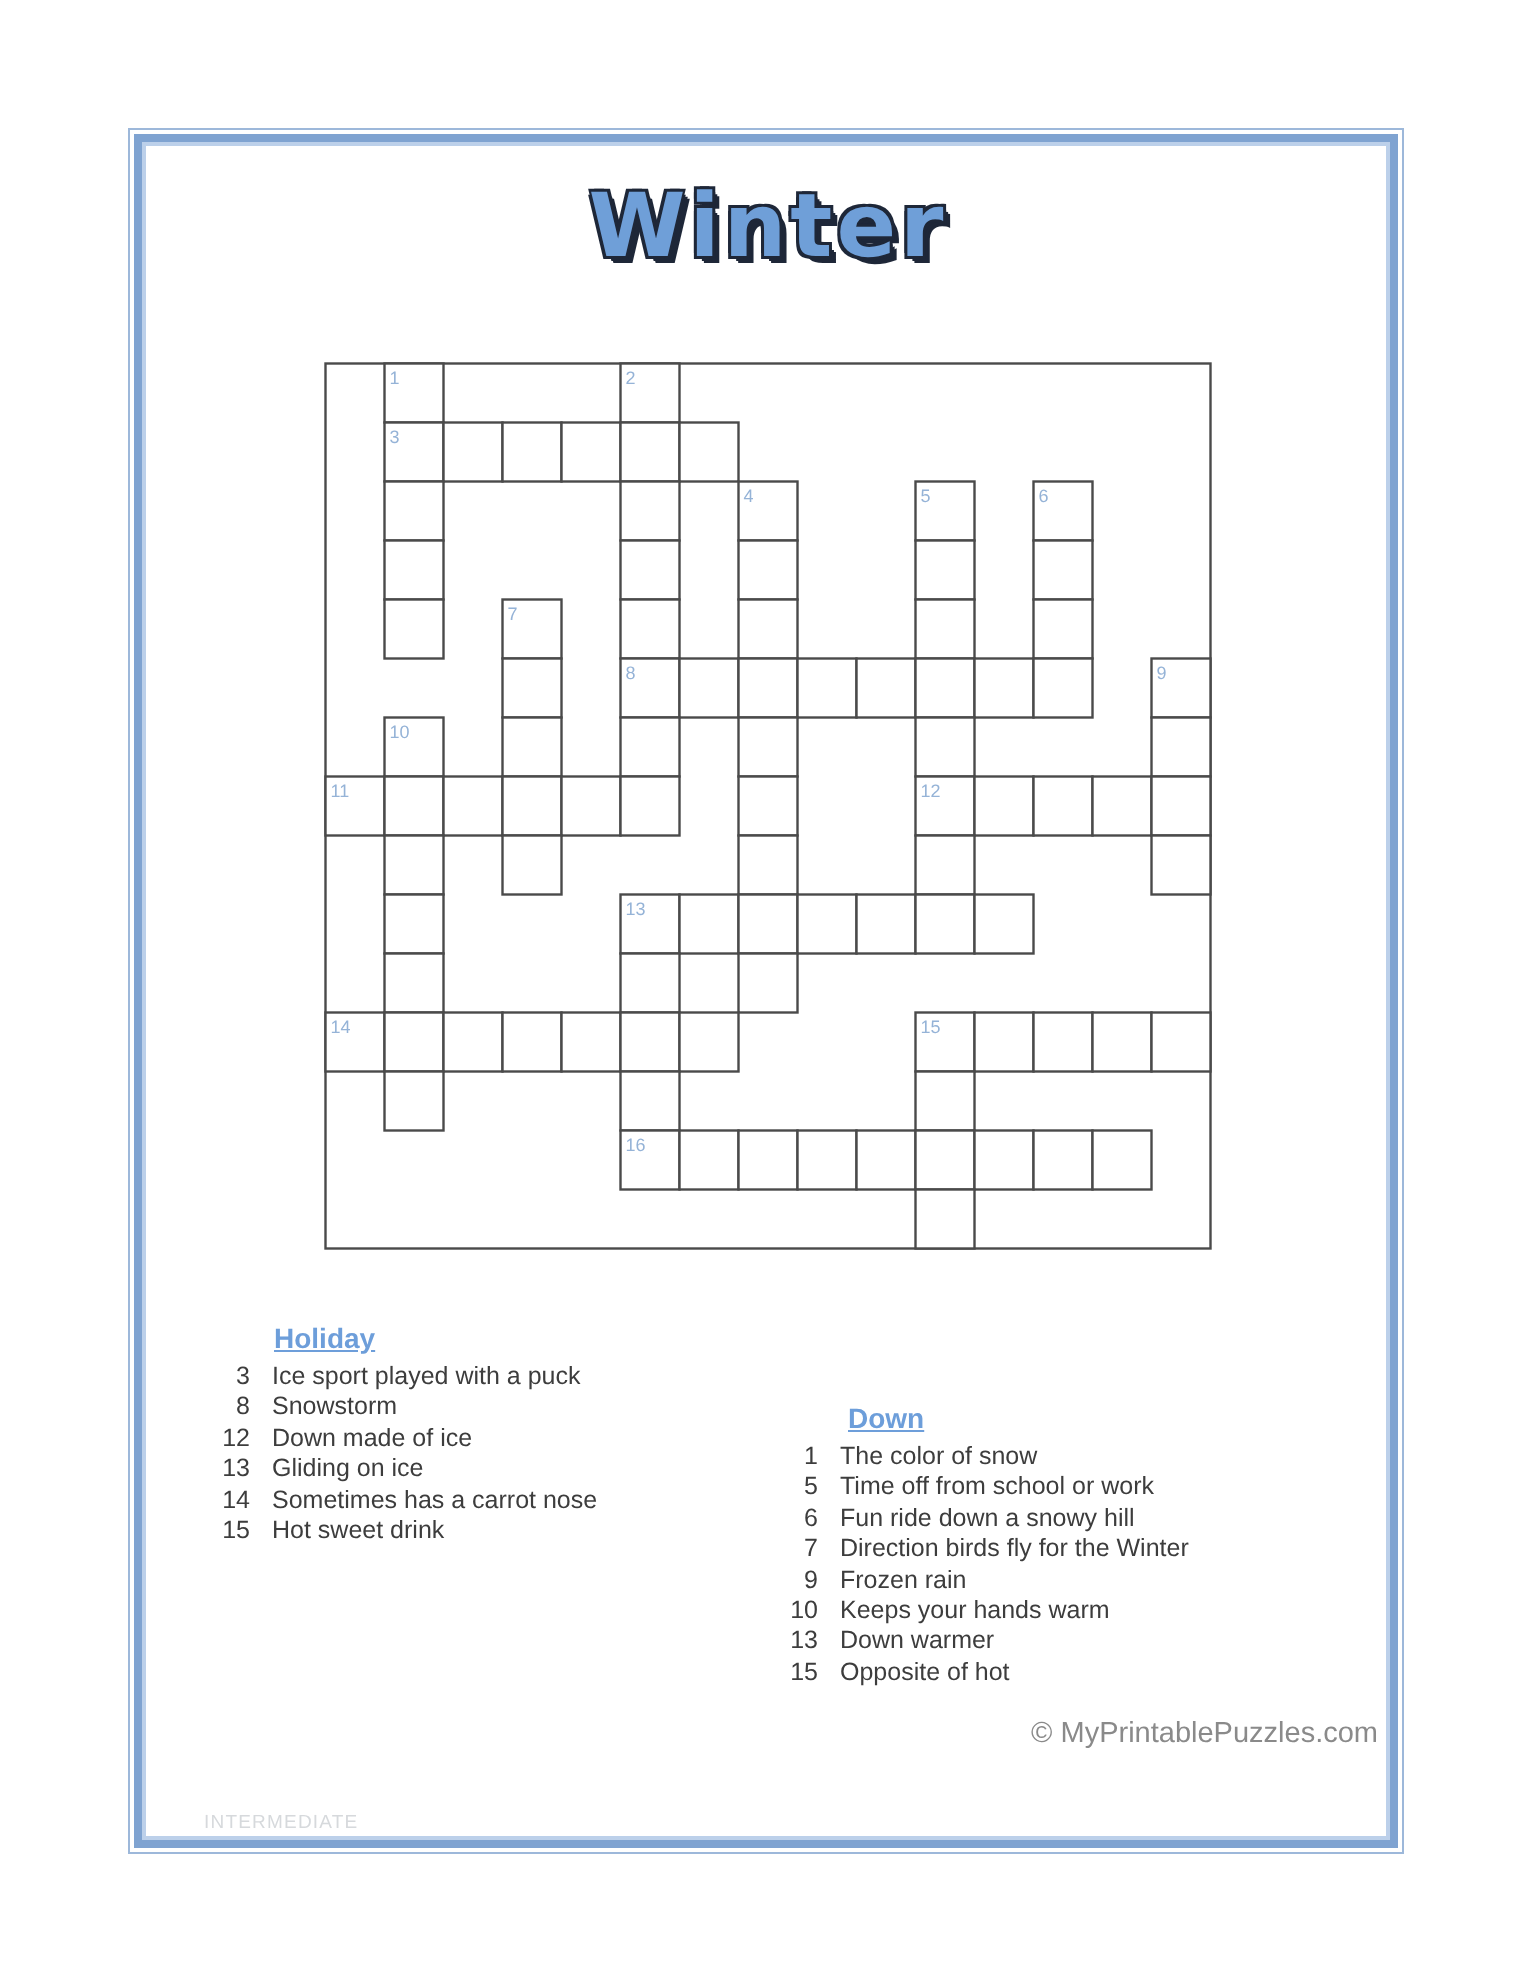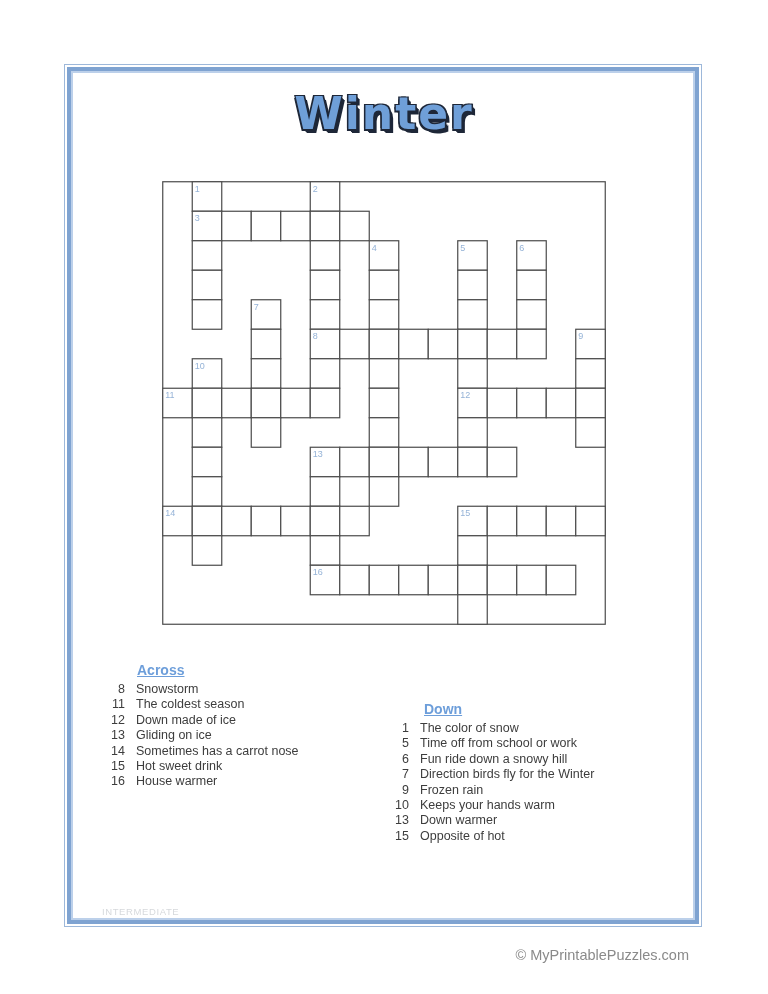--- a/index.html
+++ b/index.html
@@ -39,21 +39,21 @@
   }
   .clues-across .clues-header { margin-left:36px; }
   .clues-down  .clues-header { margin-left:39px;margin-top:40px; }
   .clue-row { line-height:15.4px; font-size:12.5px; color:#3d3d3d; white-space:nowrap; }
   .clue-num { display:inline-block; width:24px; text-align:right; margin-right:11px; color:#3d3d3d; }
   .footer-level {
     position:absolute; left:82px; top:906px;
     font-size:9.5px; color:#d6d9dc; letter-spacing:0.6px;margin-left:20px;
   }
   .footer-credit {
-    position:absolute; right:79px; top:947px;
+    position:absolute; right:79px; top:859px;
     font-size:14.5px; color:#8a8a8a;
   }
 </style>
 </head>
 <body>
 
 <div class="page">
 
   <div class="frame">
     <div class="frame-inner"></div>
@@ -168,29 +168,28 @@
       <rect x="236.75" y="384.25" width="29.5" height="29.5" fill="#ffffff" stroke="#4a4a4a" stroke-width="1.2"></rect>
       <rect x="266.25" y="384.25" width="29.5" height="29.5" fill="#ffffff" stroke="#4a4a4a" stroke-width="1.2"></rect>
       <rect x="295.75" y="384.25" width="29.5" height="29.5" fill="#ffffff" stroke="#4a4a4a" stroke-width="1.2"></rect>
       <rect x="325.25" y="384.25" width="29.5" height="29.5" fill="#ffffff" stroke="#4a4a4a" stroke-width="1.2"></rect>
       <rect x="354.75" y="384.25" width="29.5" height="29.5" fill="#ffffff" stroke="#4a4a4a" stroke-width="1.2"></rect>
       <rect x="384.25" y="384.25" width="29.5" height="29.5" fill="#ffffff" stroke="#4a4a4a" stroke-width="1.2"></rect>
       <rect x="295.75" y="413.75" width="29.5" height="29.5" fill="#ffffff" stroke="#4a4a4a" stroke-width="1.2"></rect>
     </svg>
 
   <div class="clues-col clues-across">
-    <span class="clues-header">Across</span>
+    <span class="clues-header">Holiday</span>
     <div>
+        <div class="clue-row"><span class="clue-num">3</span><span class="clue-text">Ice sport played with a puck</span></div>
         <div class="clue-row"><span class="clue-num">8</span><span class="clue-text">Snowstorm</span></div>
-        <div class="clue-row"><span class="clue-num">11</span><span class="clue-text">The coldest season</span></div>
         <div class="clue-row"><span class="clue-num">12</span><span class="clue-text">Down made of ice</span></div>
         <div class="clue-row"><span class="clue-num">13</span><span class="clue-text">Gliding on ice</span></div>
         <div class="clue-row"><span class="clue-num">14</span><span class="clue-text">Sometimes has a carrot nose</span></div>
         <div class="clue-row"><span class="clue-num">15</span><span class="clue-text">Hot sweet drink</span></div>
-        <div class="clue-row"><span class="clue-num">16</span><span class="clue-text">House warmer</span></div>
       </div>
   </div>
 
   <div class="clues-col clues-down">
     <span class="clues-header">Down</span>
     <div>
         <div class="clue-row"><span class="clue-num">1</span><span class="clue-text">The color of snow</span></div>
         <div class="clue-row"><span class="clue-num">5</span><span class="clue-text">Time off from school or work</span></div>
         <div class="clue-row"><span class="clue-num">6</span><span class="clue-text">Fun ride down a snowy hill</span></div>
         <div class="clue-row"><span class="clue-num">7</span><span class="clue-text">Direction birds fly for the Winter</span></div>

